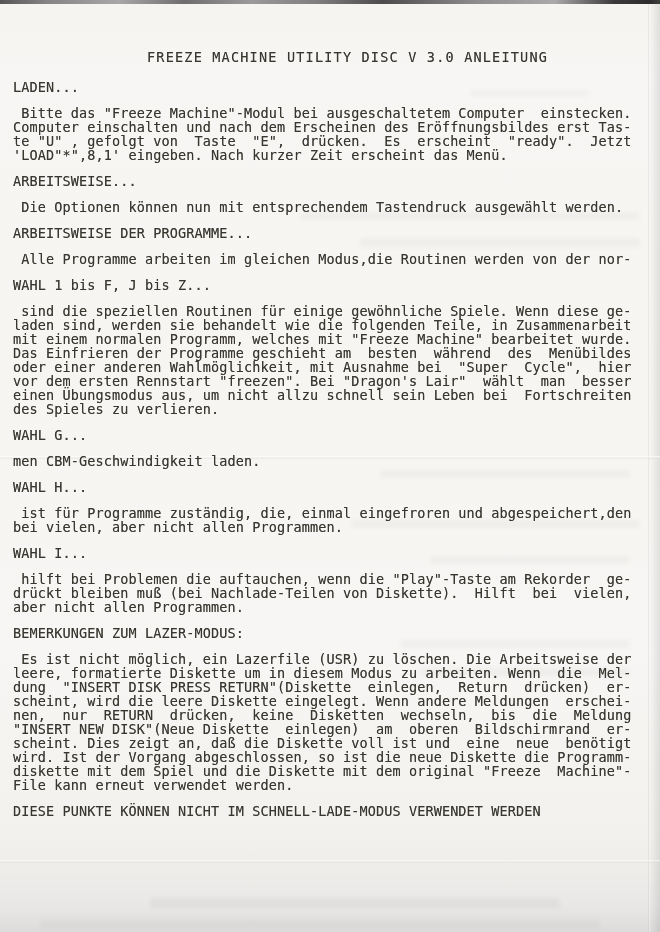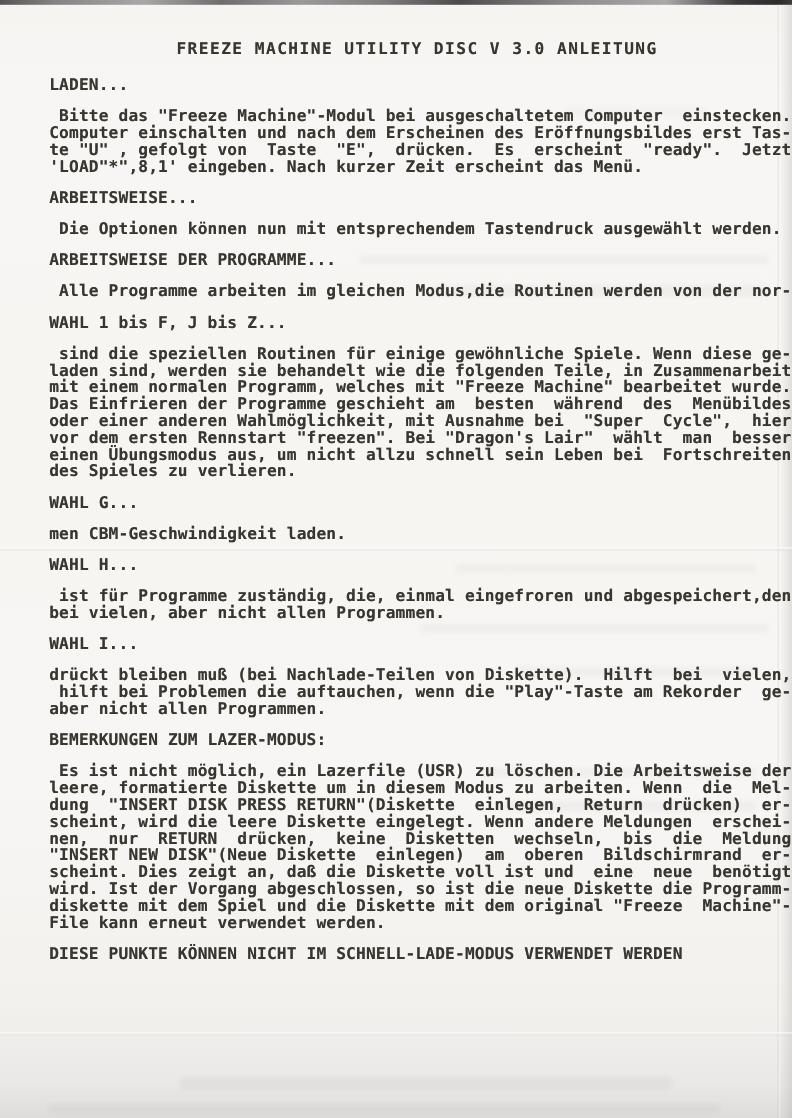--- a/index.html
+++ b/index.html
@@ -38,32 +38,32 @@
   }
   .crease-h2{
     position:absolute;left:0;right:0;top:860px;height:3px;
     background:linear-gradient(180deg, rgba(255,255,255,.7), rgba(150,150,148,.12));
   }
   
   .ghost{
     position:absolute;background:#6e6e6a;filter:blur(2px);border-radius:2px;
   }
   .content{
-    position:absolute;top:34px;left:13px;width:639px;font-weight:bold;
+    position:absolute;top:50px;left:13px;width:639px;
   }
   .line{
     white-space:pre;
     font-size:13.5px;line-height:14px;height:14px;
     letter-spacing:.12px;
     text-shadow:0 0 .5px rgba(56,54,47,.55);
   }
   .title{
     padding-left:134px;letter-spacing:1.2px;margin:0 0 16px 0;
   }
-  .block{margin-top:12px;margin-left:28px;}
+  .block{margin-top:12px;}
 </style>
 </head>
 <body>
 
 <div class="paper">
 
   <div class="scan-strip-top"></div>
   <div class="edge-right"></div>
   <div class="crease-v"></div>
   <div class="crease-h1"></div>
@@ -134,22 +134,22 @@
     </div>
     <div class="block">
       <div class="line"> ist für Programme zuständig, die, einmal eingefroren und abgespeichert,den</div>
       <div class="line">bei vielen, aber nicht allen Programmen.</div>
     </div>
 
     <div class="block">
       <div class="line">WAHL I...</div>
     </div>
     <div class="block">
+      <div class="line"> hilft bei Problemen die auftauchen, wenn die "Play"-Taste am Rekorder  ge-</div>
       <div class="line">drückt bleiben muß (bei Nachlade-Teilen von Diskette).  Hilft  bei  vielen,</div>
-      <div class="line"> hilft bei Problemen die auftauchen, wenn die "Play"-Taste am Rekorder  ge-</div>
       <div class="line">aber nicht allen Programmen.</div>
     </div>
 
     <div class="block">
       <div class="line">BEMERKUNGEN ZUM LAZER-MODUS:</div>
     </div>
     <div class="block">
       <div class="line"> Es ist nicht möglich, ein Lazerfile (USR) zu löschen. Die Arbeitsweise der</div>
       <div class="line">leere, formatierte Diskette um in diesem Modus zu arbeiten. Wenn  die  Mel-</div>
       <div class="line">dung  "INSERT DISK PRESS RETURN"(Diskette  einlegen,  Return  drücken)  er-</div>

